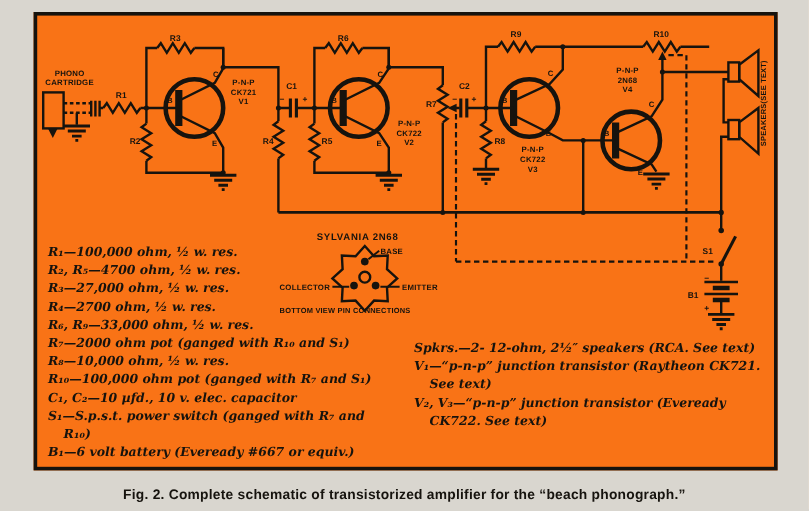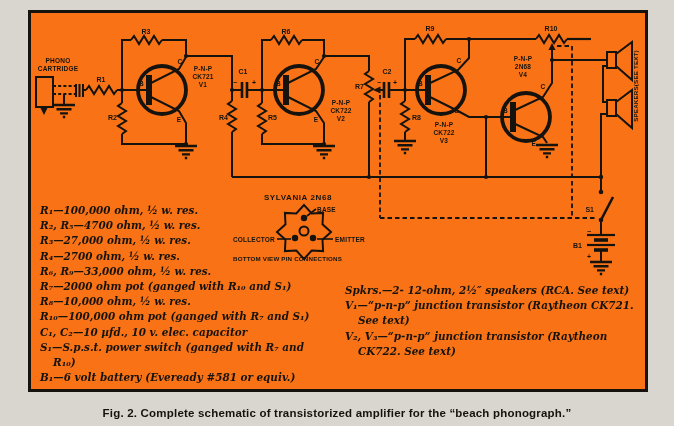--- a/index.html
+++ b/index.html
@@ -290,24 +290,24 @@
       <div class="item">R₁—100,000 ohm, ½ w. res.</div>
       <div class="item">R₂, R₅—4700 ohm, ½ w. res.</div>
       <div class="item">R₃—27,000 ohm, ½ w. res.</div>
       <div class="item">R₄—2700 ohm, ½ w. res.</div>
       <div class="item">R₆, R₉—33,000 ohm, ½ w. res.</div>
       <div class="item">R₇—2000 ohm pot (ganged with R₁₀ and S₁)</div>
       <div class="item">R₈—10,000 ohm, ½ w. res.</div>
       <div class="item">R₁₀—100,000 ohm pot (ganged with R₇ and S₁)</div>
       <div class="item">C₁, C₂—10 µfd., 10 v. elec. capacitor</div>
       <div class="item">S₁—S.p.s.t. power switch (ganged with R₇ and R₁₀)</div>
-      <div class="item">B₁—6 volt battery (Eveready #581 or equiv.)</div>
+      <div class="item">B₁—6 volt battery (Eveready #667 or equiv.)</div>
     </div>
 
     <div class="parts" style="left:314px;top:270px;width:296px;">
       <div class="item">Spkrs.—2- 12-ohm, 2½″ speakers (RCA. See text)</div>
       <div class="item">V₁—“p-n-p” junction transistor (Raytheon CK721. See text)</div>
-      <div class="item">V₂, V₃—“p-n-p” junction transistor (Raytheon CK722. See text)</div>
+      <div class="item">V₂, V₃—“p-n-p” junction transistor (Eveready CK722. See text)</div>
     </div>
   </div>
 
   <div class="caption">Fig. 2. Complete schematic of transistorized amplifier for the “beach phonograph.”</div>
 </div>
 
 </body></html>

